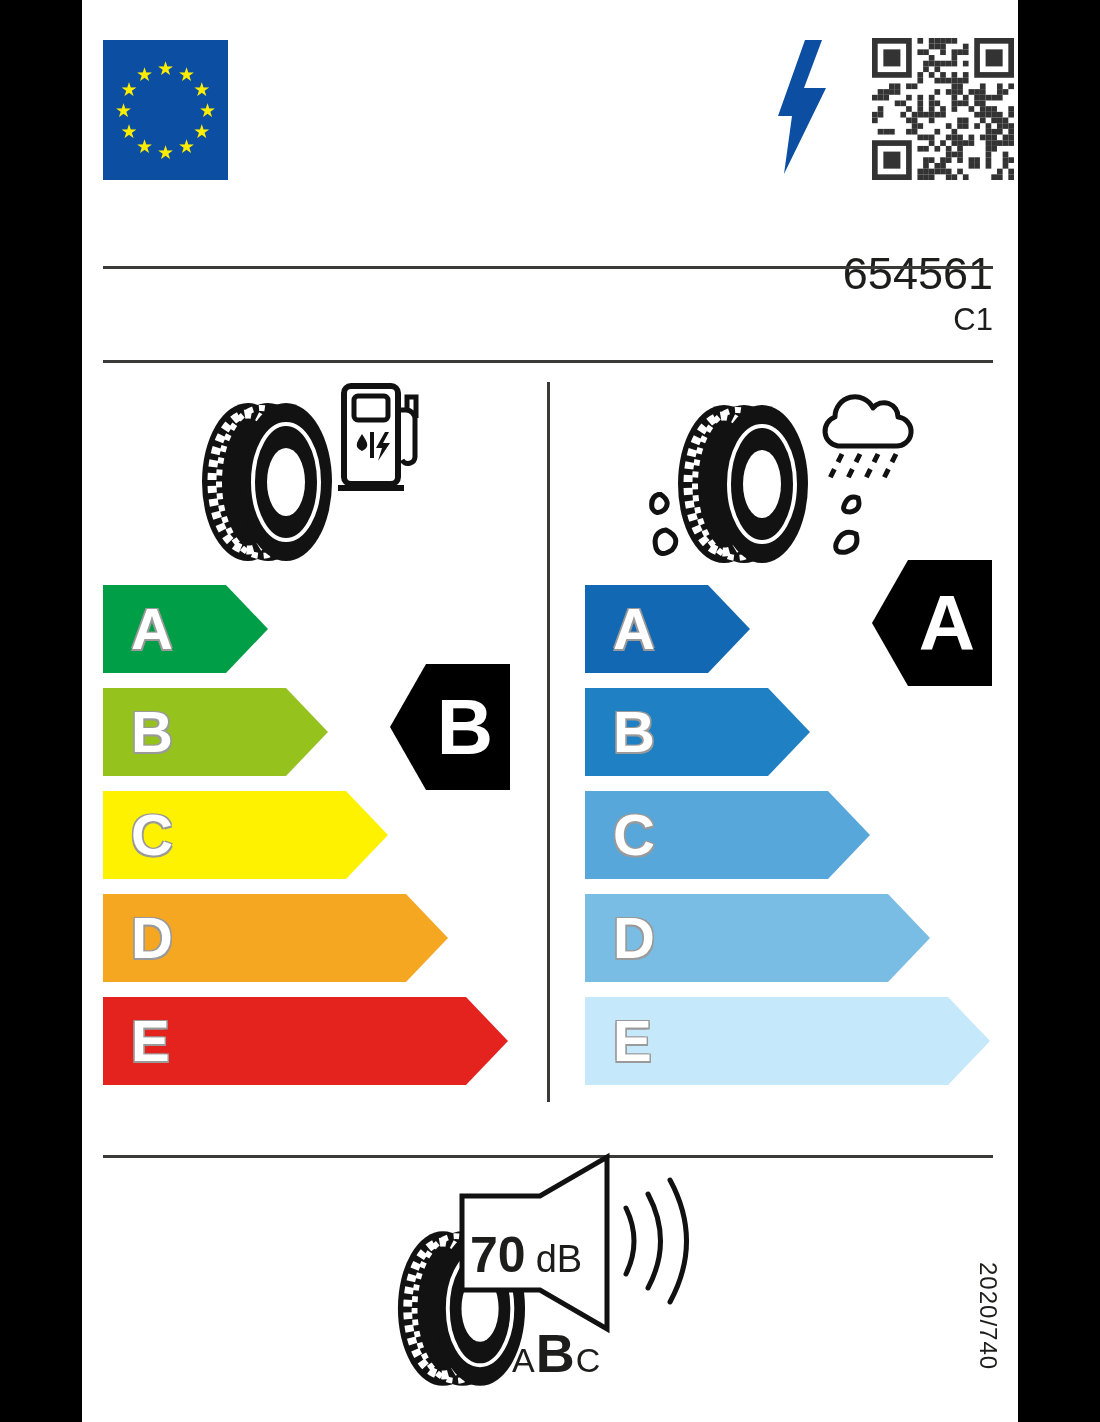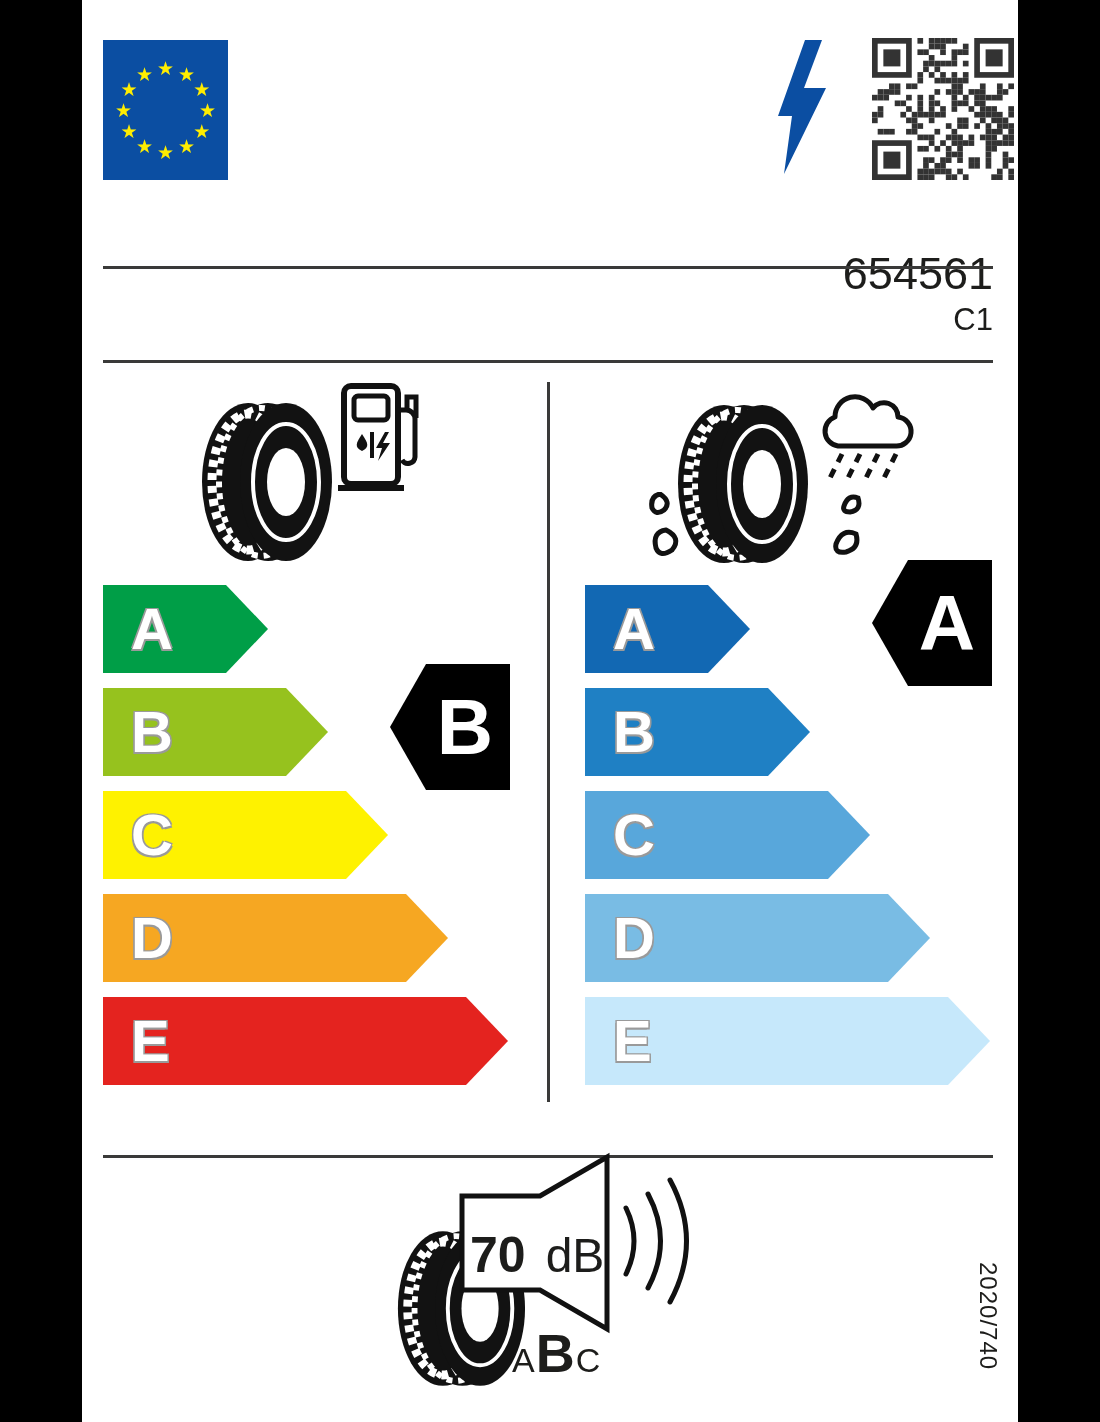--- a/index.html
+++ b/index.html
@@ -48,21 +48,21 @@
   .rating-arrow{position:absolute;width:120px;height:126px;background:#000;color:#fff;
     clip-path:polygon(30% 0,100% 0,100% 100%,30% 100%,0 50%);
     display:flex;align-items:center;justify-content:center;padding-left:30px;
     font-size:78px;font-weight:bold;}
   .rating-fuel{left:308px;top:664px;}
   .rating-wet{left:790px;top:560px;}
 
   
   .db-text{position:absolute;left:388px;top:1214px;display:flex;align-items:baseline;white-space:nowrap;}
   .db-value{font-size:50px;font-weight:bold;line-height:1;margin-top:16px;}
-  .db-unit{font-size:48px;margin-left:20px;line-height:1;}
+  .db-unit{font-size:38px;margin-left:10px;line-height:1;}
   .noise-classes{position:absolute;left:430px;top:1326px;display:flex;align-items:baseline;}
   .noise-class{font-size:34px;letter-spacing:1px;line-height:1;}
   .noise-class.active{font-size:54px;font-weight:bold;}
   .regulation{position:absolute;left:892px;top:1262px;writing-mode:vertical-rl;font-size:24px;letter-spacing:1px;color:var(--ink);}
 </style>
 </head>
 <body>
 
 <svg width="0" height="0" style="position:absolute">
   <defs>

